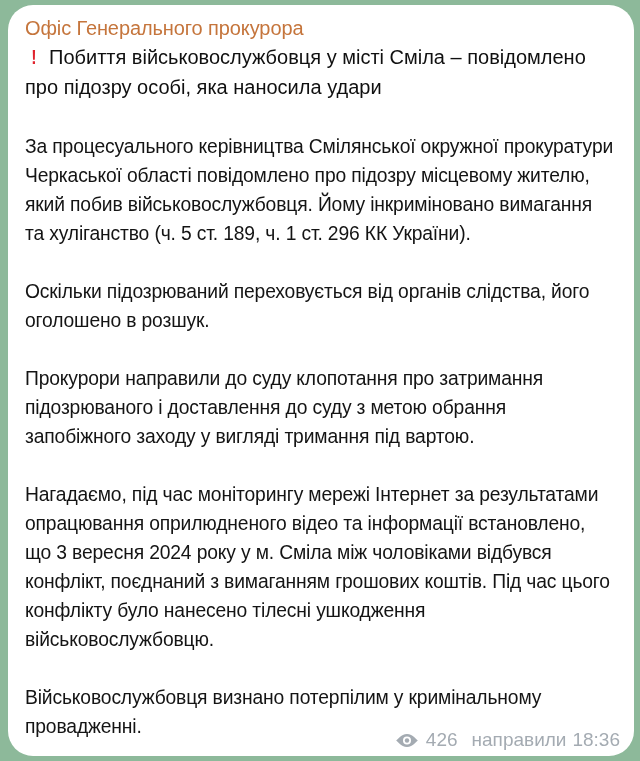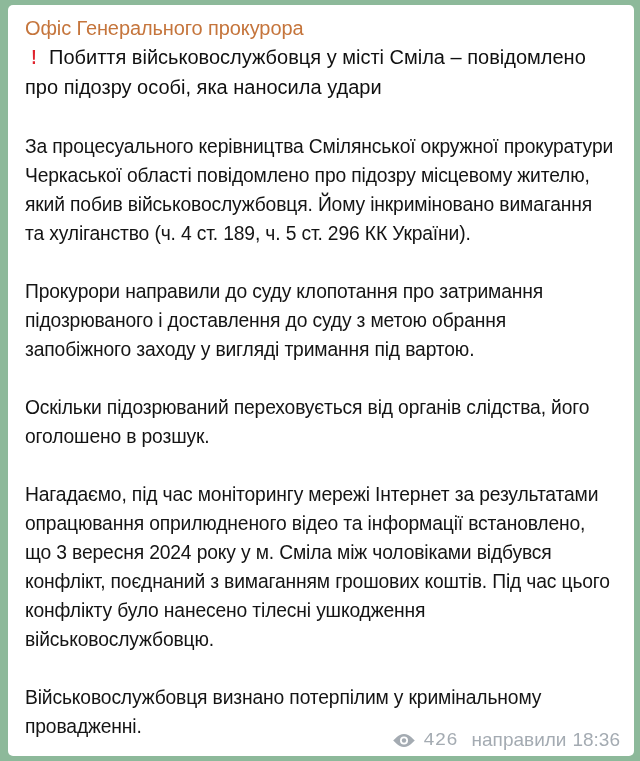--- a/index.html
+++ b/index.html
@@ -17,21 +17,21 @@
       font-family: "Liberation Sans", "DejaVu Sans", sans-serif;
       position: relative;
     }
     .bubble {
       position: absolute;
       left: 8px;
       top: 5px;
       width: 626px;
       height: 751px;
       background: #ffffff;
-      border-radius: 5px;
+      border-radius: 25px;
       box-sizing: border-box;
       padding: 10px 20px 0 17px;
     }
     .sender {
       color: #c5753c;
       font-size: 20px;
       line-height: 26px;
       margin: 0 0 1px 0;
       letter-spacing: -0.1px;
       white-space: nowrap;
@@ -75,35 +75,34 @@
       line-height: 24px;
     }
     .eye {
       width: 24px;
       height: 15px;
       margin-right: 7px;
       display: inline-block;
     }
     .views {
       margin-right: 14px;
-      font-family: Liberation Mono, monospace;
     }
   </style>
 </head>
 <body>
 
 <div class="bubble">
   <div class="sender">Офіс Генерального прокурора</div>
   <div class="title">
     <span class="excl">!</span><span>Побиття військовослужбовця у місті Сміла – повідомлено про підозру особі, яка наносила удари</span>
   </div>
   <div class="body-text">
-    <p class="para">За процесуального керівництва Смілянської окружної прокуратури Черкаської області повідомлено про підозру місцевому жителю, який побив військовослужбовця. Йому інкриміновано вимагання та хуліганство (ч. 4 ст. 189, ч. 5 ст. 296 КК України).</p>
+    <p class="para">За процесуального керівництва Смілянської окружної прокуратури Черкаської області повідомлено про підозру місцевому жителю, який побив військовослужбовця. Йому інкриміновано вимагання та хуліганство (ч. 5 ст. 189, ч. 1 ст. 296 КК України).</p>
+    <p class="para">Оскільки підозрюваний переховується від органів слідства, його оголошено в розшук.</p>
     <p class="para">Прокурори направили до суду клопотання про затримання підозрюваного і доставлення до суду з метою обрання запобіжного заходу у вигляді тримання під вартою.</p>
-    <p class="para">Оскільки підозрюваний переховується від органів слідства, його оголошено в розшук.</p>
     <p class="para">Нагадаємо, під час моніторингу мережі Інтернет за результатами опрацювання оприлюдненого відео та інформації встановлено, що 3 вересня 2024 року у м. Сміла між чоловіками відбувся конфлікт, поєднаний з вимаганням грошових коштів. Під час цього конфлікту було нанесено тілесні ушкодження військовослужбовцю.</p>
     <p class="para">Військовослужбовця визнано потерпілим у кримінальному провадженні.</p>
 
   </div>
   <div class="footer">
     <svg class="eye" viewBox="0 0 24 15">
       <path d="M12 1 C6 1 2 7.5 1 7.5 C2 7.5 6 14 12 14 C18 14 22 7.5 23 7.5 C22 7.5 18 1 12 1 Z" fill="#a4abb2"></path>
       <circle cx="12" cy="7.5" r="4" fill="#ffffff"></circle>
       <circle cx="12" cy="7.5" r="2.2" fill="#a4abb2"></circle>
     </svg>

